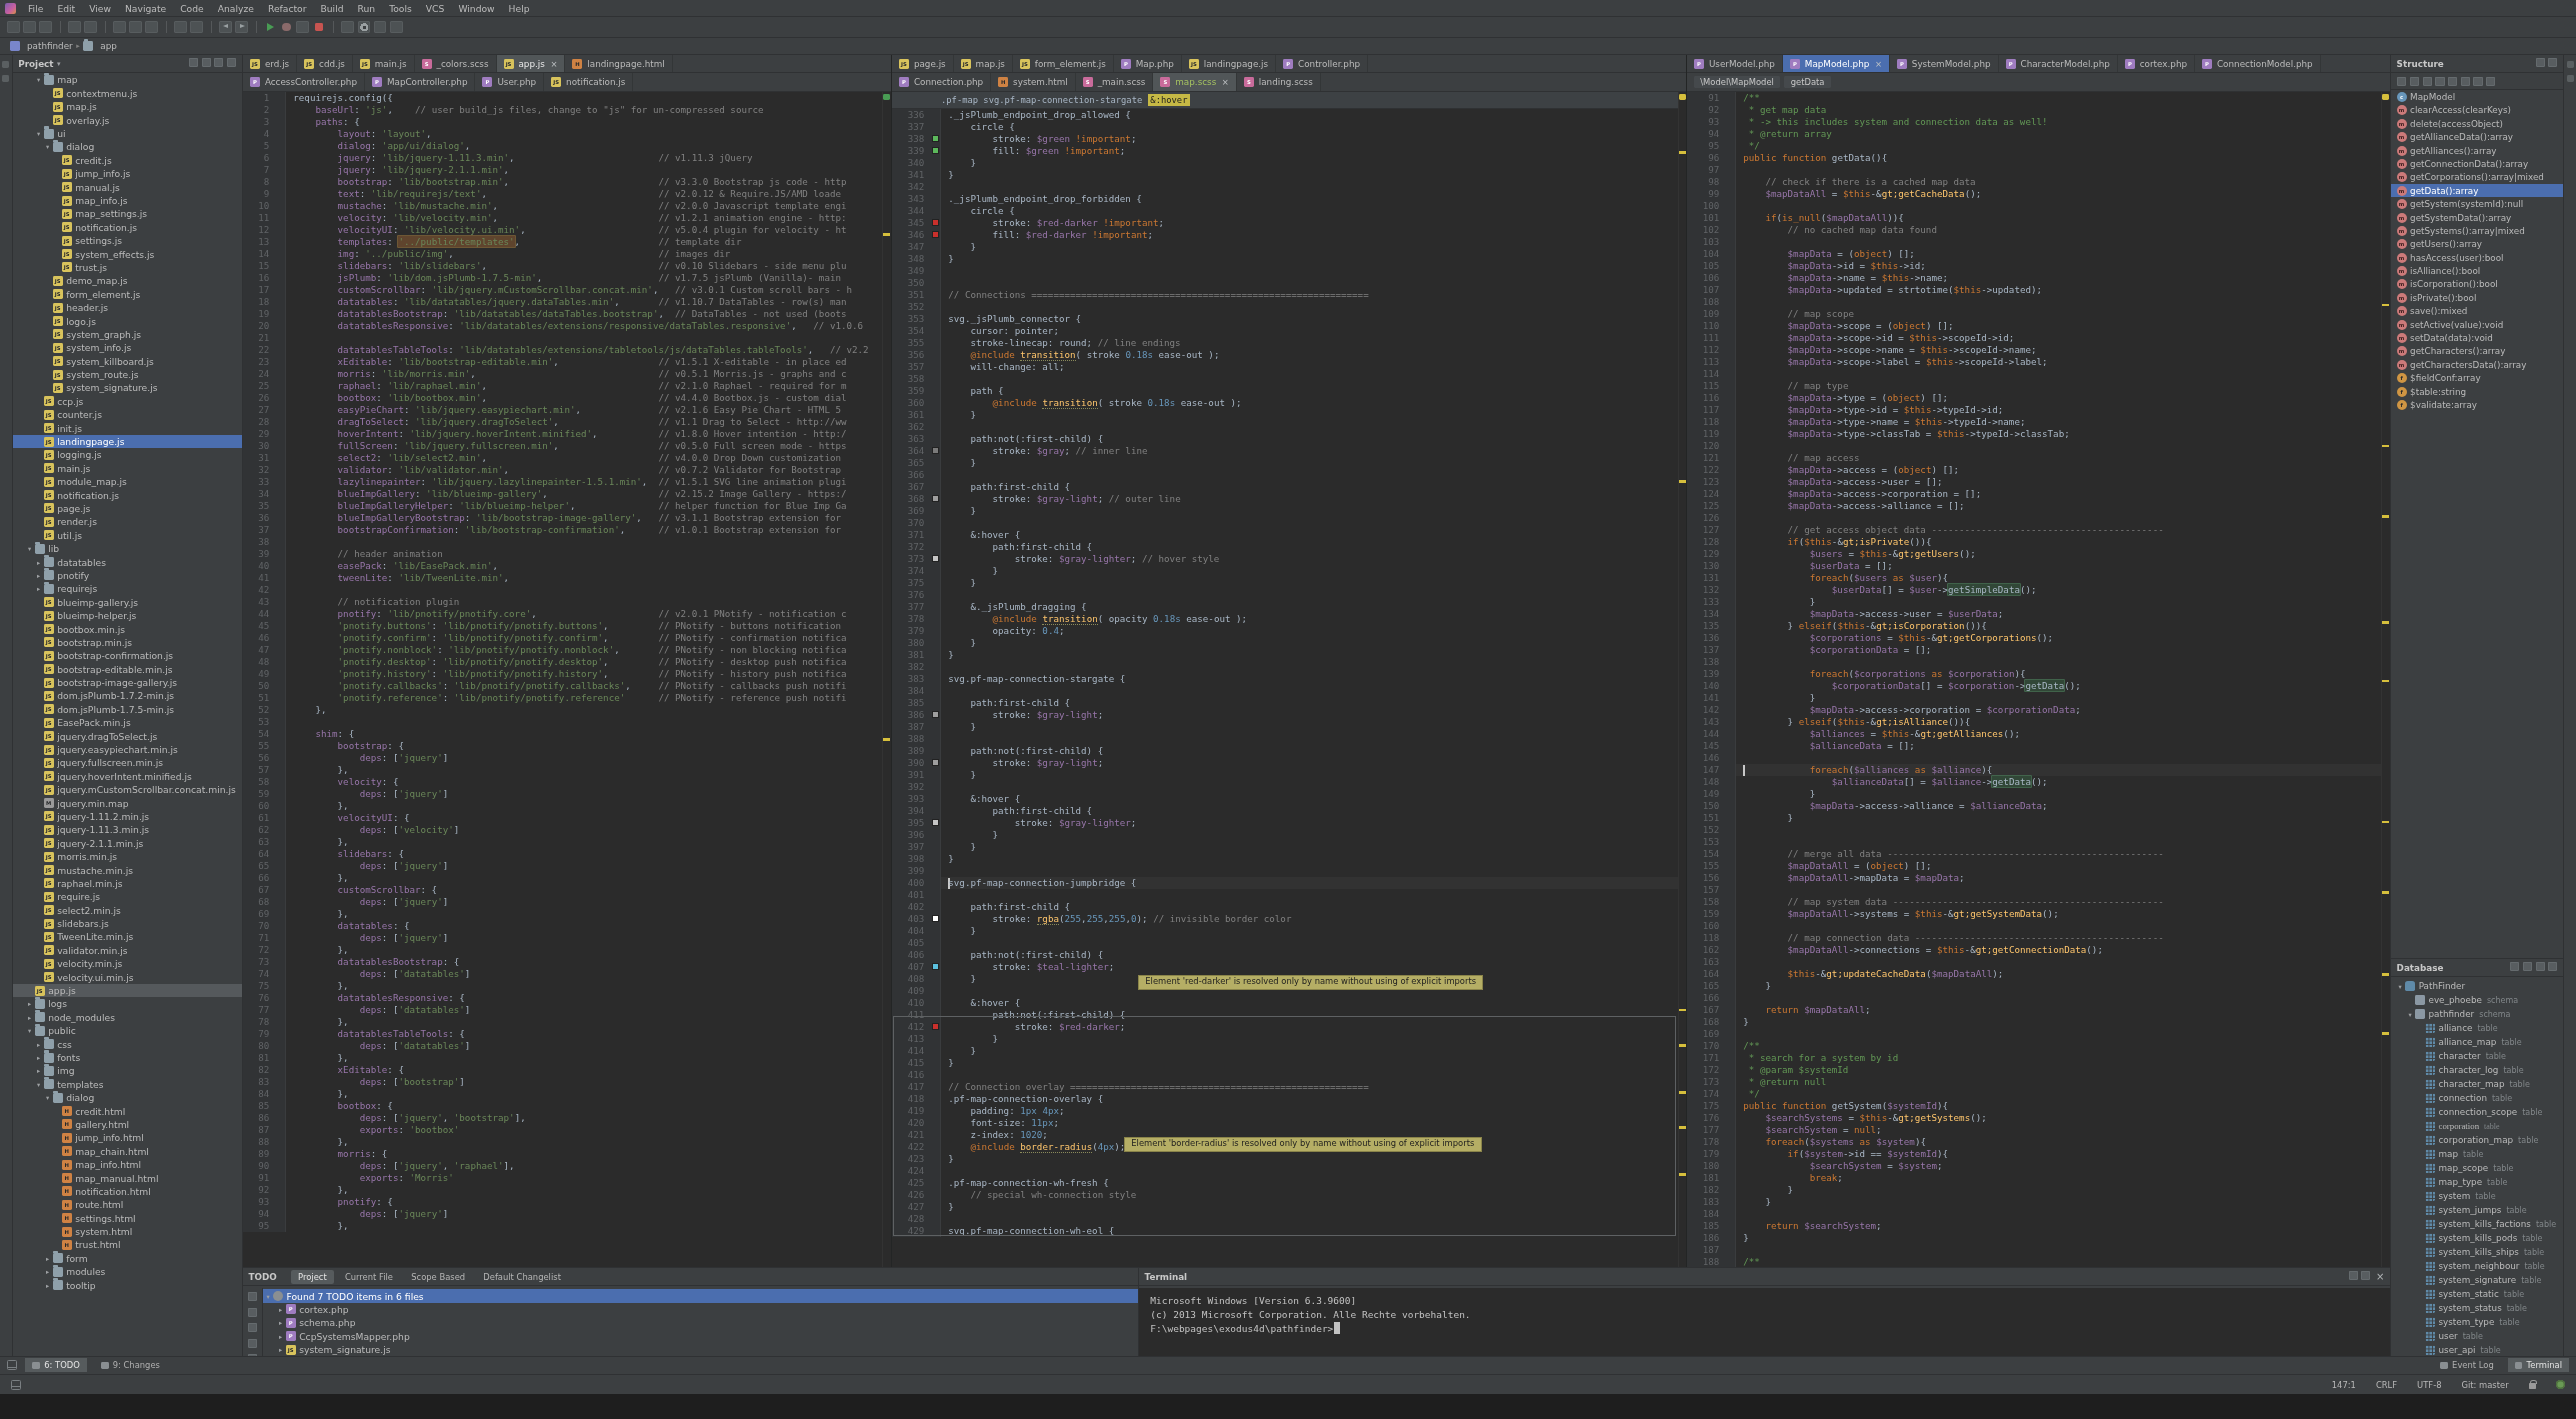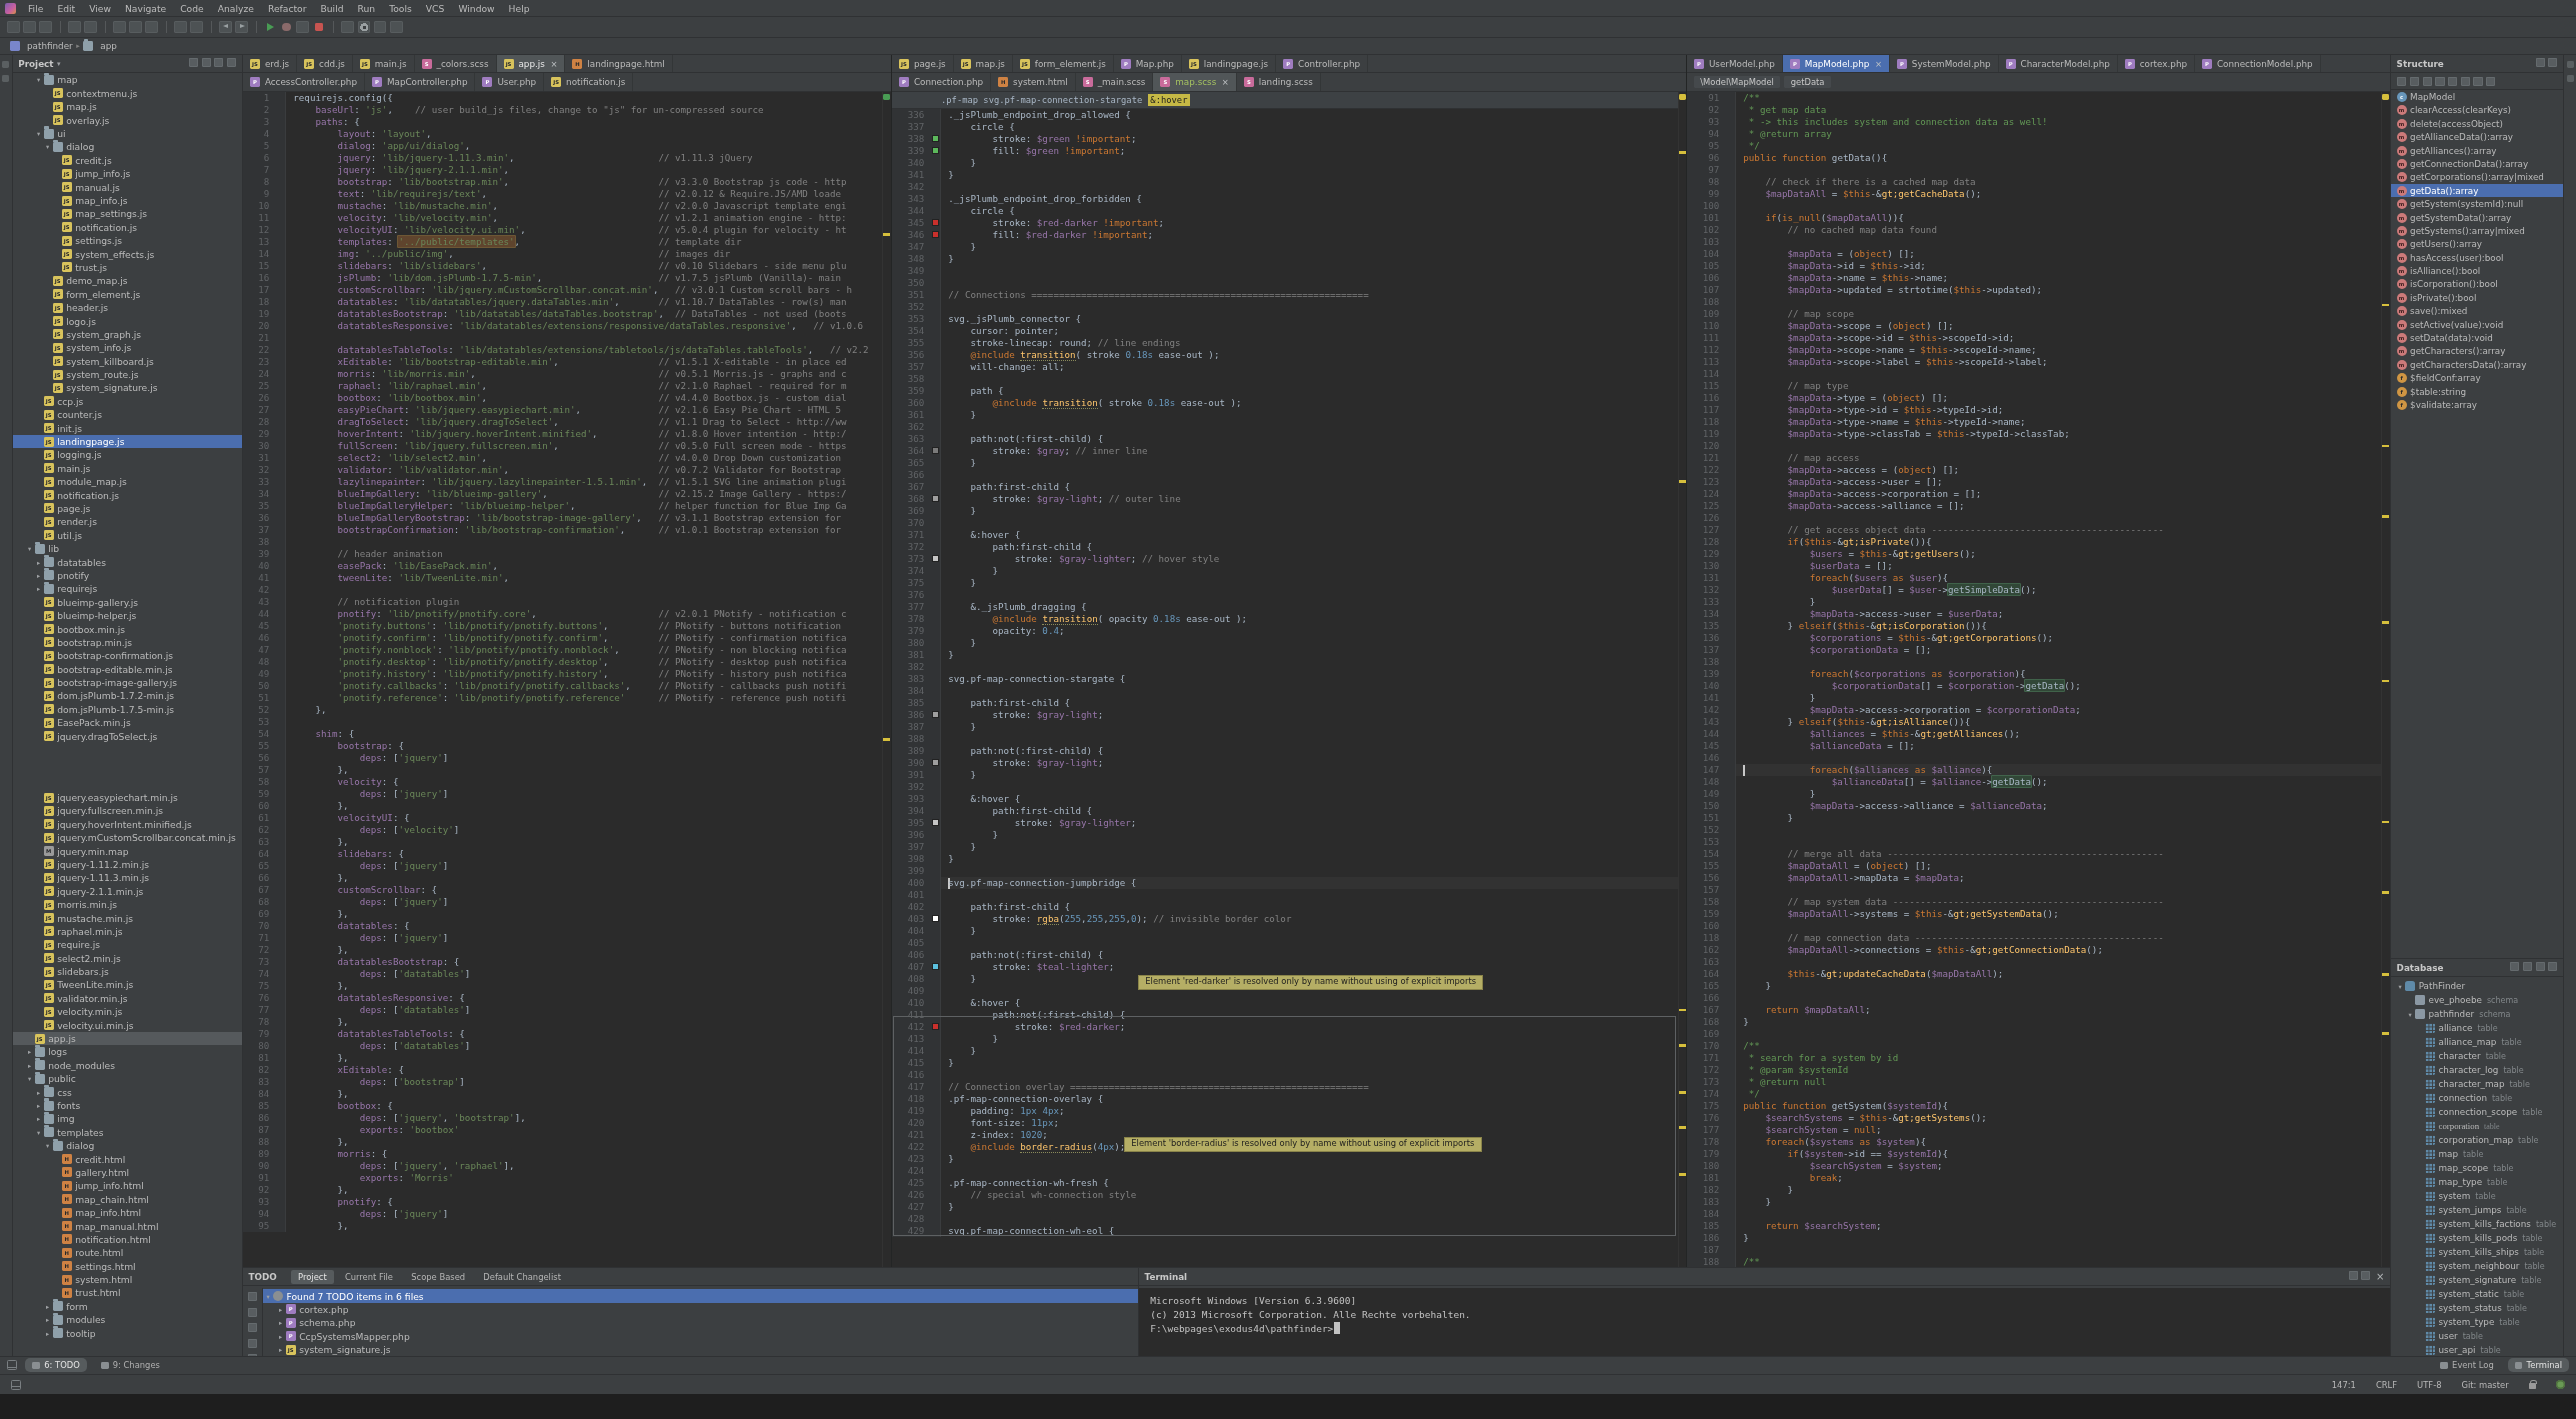--- a/index.html
+++ b/index.html
@@ -138,21 +138,21 @@
   .todo-tree{flex:1;padding-top:1.4px;overflow:hidden;}
   .term{position:absolute;left:1138px;top:1267px;width:1252px;height:114px;background:#3c3f41;border-top:0.7px solid #2f3133;border-left:0.7px solid #2f3133;overflow:hidden;}
   .term-body{position:absolute;top:20px;left:0;right:0;bottom:0;background:#2b2b2b;
              padding:5.6px 11.3px;font:9.5px/14px "DejaVu Sans Mono",monospace;color:#c2c2c2;white-space:pre;}
   .tcur{display:inline-block;width:6.3px;height:11.3px;background:#c2c2c2;vertical-align:text-bottom;margin-left:0.7px;}
   .term-x{margin-left:5.6px;color:#b0b4b6;font-size:10px;}
 
   
   .bstripe{position:absolute;left:0;right:0;bottom:20px;height:18.3px;background:#3c3f41;border-top:0.7px solid #2f3133;
            display:flex;align-items:center;padding:0 7px;font-size:8.4px;color:#b0b0b0;}
-  .bs-item{display:flex;gap:4.2px;align-items:center;padding:2.1px 7px;border-radius:5px;}
+  .bs-item{display:flex;gap:4.2px;align-items:center;padding:2.1px 7px;border-radius:0;}
   .bs-item.on{background:#565b5d;color:#e4e4e4;}
   .bs-ic{width:7.7px;height:7.7px;background:#8a8f92;border-radius:1.4px;}
   .bs-toggle{width:10px;height:10px;margin-right:8.4px;border:0.7px solid #7a7f82;border-radius:1.4px;
              background:linear-gradient(#7a7f82 0.7px,transparent 0.7px) 0 5.6px no-repeat;}
   .statusbar{position:absolute;left:0;right:0;bottom:0;height:20px;background:#3c3f41;border-top:0.7px solid #2f3133;
              display:flex;align-items:center;padding:0 11.3px;font-size:8.4px;color:#b8b8b8;}
   .sb-right{margin-left:auto;display:flex;gap:20px;align-items:center;}
   .lock{width:7.7px;height:5.6px;background:#9a9a9a;border-radius:0.7px;position:relative;margin-top:3.5px;}
   .lock::before{content:'';position:absolute;left:1.4px;top:-3.5px;width:5px;height:3.5px;border:1.4px solid #9a9a9a;border-bottom:none;border-radius:2.8px 2.8px 0 0;}
   .hector{width:8.4px;height:8.4px;border-radius:50%;background:#6a9a55;box-shadow:inset 0 0 0 1.4px #4d6e3e;}
@@ -480,21 +480,21 @@
         <div class="trow" style="padding-left: 21px;">
           <span class="arr"></span>
           <span class="ic ic-js">JS</span>
           <span class="tlabel">EasePack.min.js</span>
         </div>
         <div class="trow" style="padding-left: 21px;">
           <span class="arr"></span>
           <span class="ic ic-js">JS</span>
           <span class="tlabel">jquery.dragToSelect.js</span>
         </div>
-        <div class="trow" style="padding-left: 21px; margin-top: 48px;">
+        <div class="trow" style="padding-left: 21px;">
           <span class="arr"></span>
           <span class="ic ic-js">JS</span>
           <span class="tlabel">jquery.easypiechart.min.js</span>
         </div>
         <div class="trow" style="padding-left: 21px;">
           <span class="arr"></span>
           <span class="ic ic-js">JS</span>
           <span class="tlabel">jquery.fullscreen.min.js</span>
         </div>
         <div class="trow" style="padding-left: 21px;">

